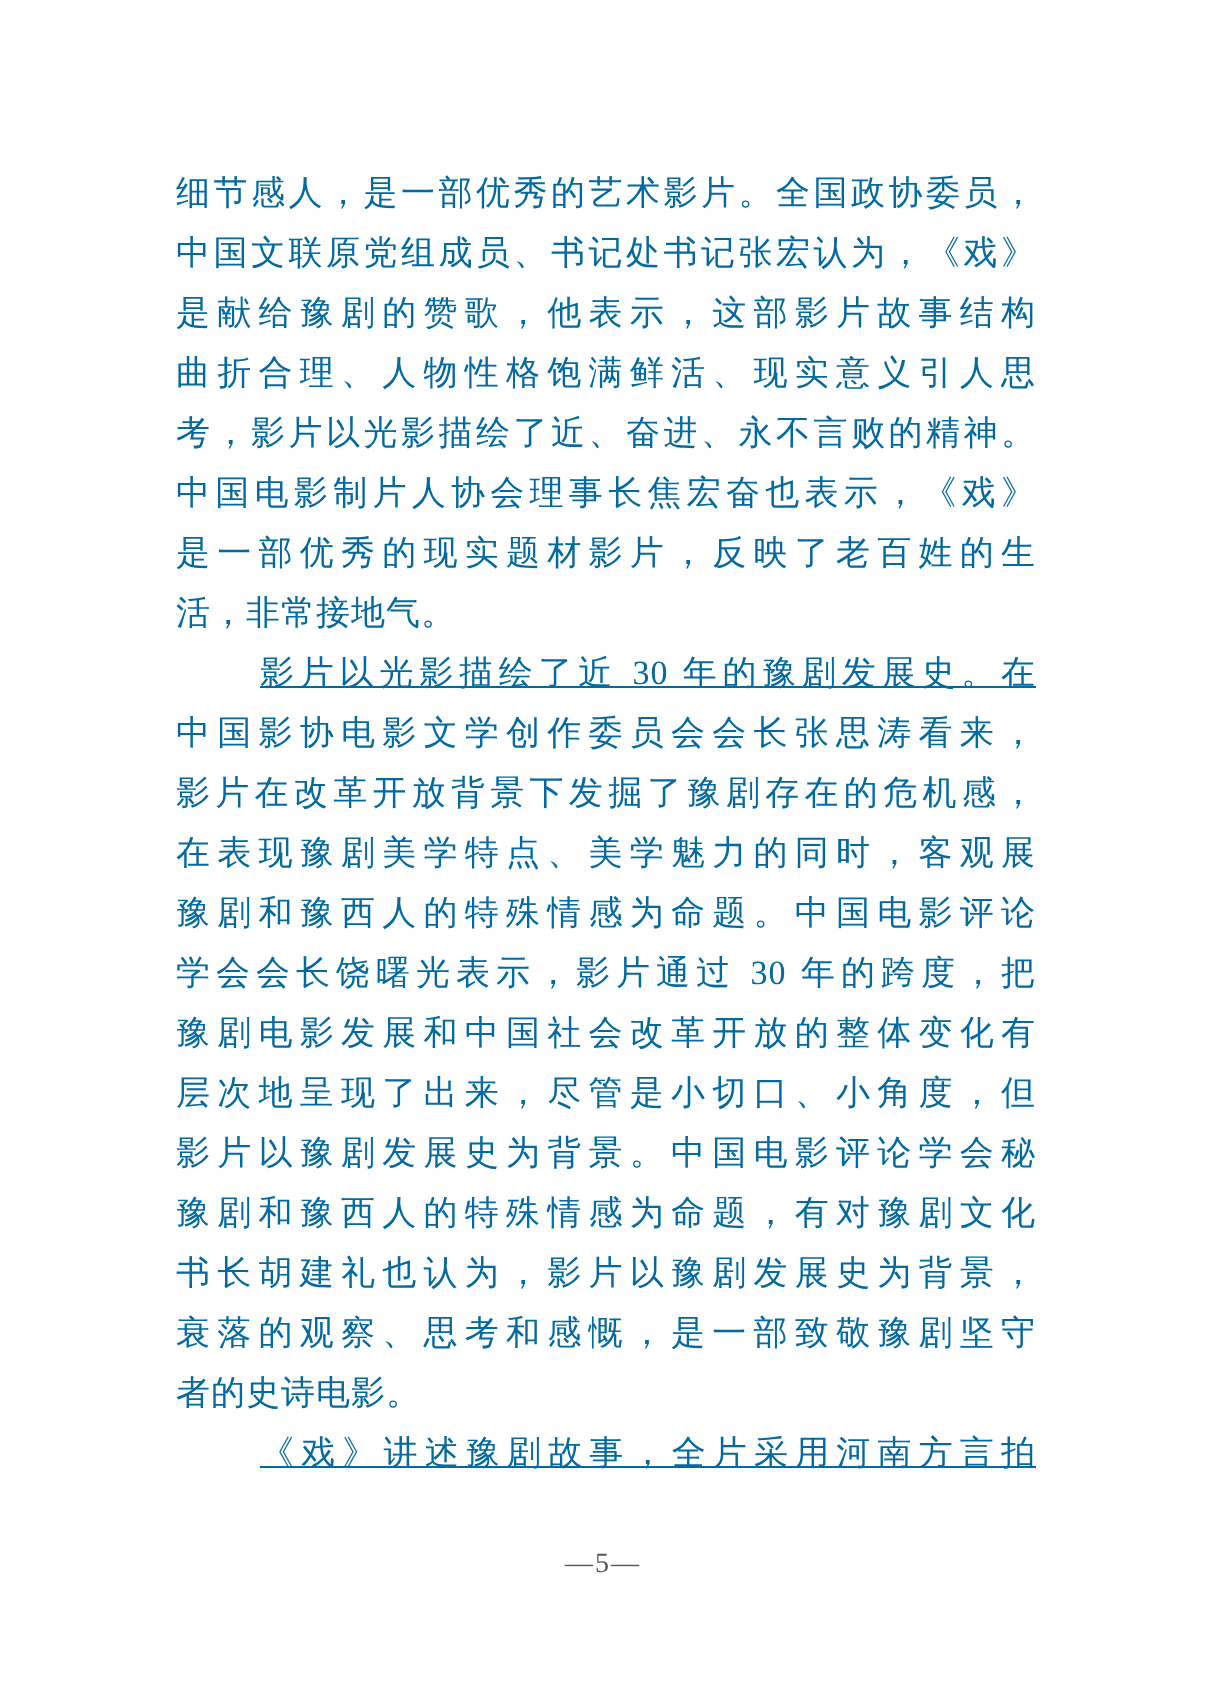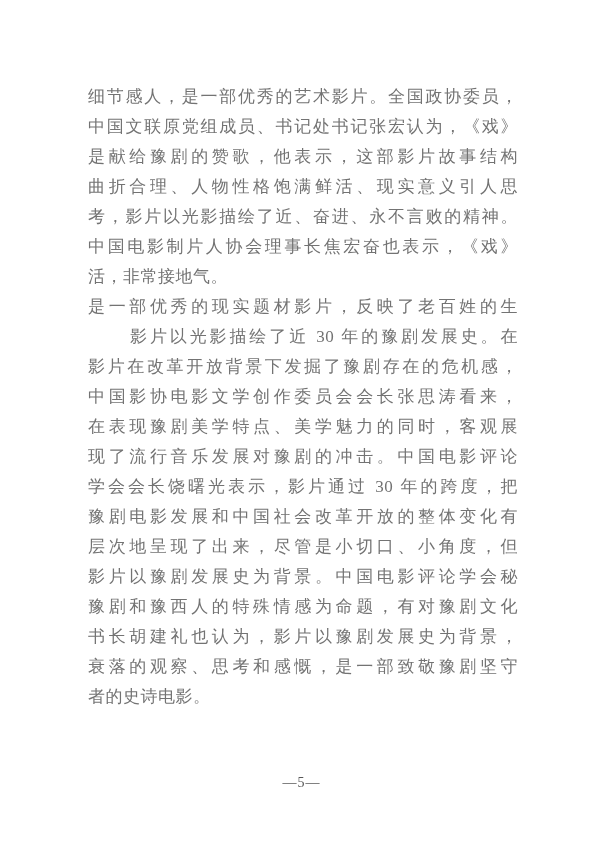--- a/index.html
+++ b/index.html
@@ -13,36 +13,37 @@
     height: 851px;
     background: #ffffff;
     overflow: hidden;
     font-family: "Liberation Serif", "DejaVu Serif", serif;
   }
   .text-block {
     position: absolute;
     left: 88px;
     top: 82px;
     width: 430px;
-    color: #737373;
+    color: #0369a1;
   }
   .paragraph {
     margin: 0;
   }
   .line {
     font-size: 17px;
     line-height: 30px;
     height: 30px;
     letter-spacing: 0.5px;
     text-align: justify;
     text-align-last: justify;
     overflow: hidden;
   }
   .line.indent {
     text-indent: 42px;
+    text-decoration: underline;
   }
   .line.last {
     text-align-last: left;
   }
   .footer {
     position: absolute;
     top: 773px;
     left: 0;
     width: 100%;
     text-align: center;
@@ -57,33 +58,36 @@
 
 <div class="page">
   <div class="text-block">
       <div class="paragraph">
         <div class="line">细节感人，是一部优秀的艺术影片。全国政协委员，</div>
         <div class="line">中国文联原党组成员、书记处书记张宏认为，《戏》</div>
         <div class="line">是献给豫剧的赞歌，他表示，这部影片故事结构</div>
         <div class="line">曲折合理、人物性格饱满鲜活、现实意义引人思</div>
         <div class="line">考，影片以光影描绘了近、奋进、永不言败的精神。</div>
         <div class="line">中国电影制片人协会理事长焦宏奋也表示，《戏》</div>
+        <div class="line">是一部优秀的现实题材影片，反映了老百姓的生</div>
         <div class="line last">活，非常接地气。</div>
-        <div class="line">是一部优秀的现实题材影片，反映了老百姓的生</div>
       </div>
       <div class="paragraph">
         <div class="line indent">影片以光影描绘了近 30 年的豫剧发展史。在</div>
+        <div class="line">中国影协电影文学创作委员会会长张思涛看来，</div>
         <div class="line">影片在改革开放背景下发掘了豫剧存在的危机感，</div>
-        <div class="line">中国影协电影文学创作委员会会长张思涛看来，</div>
         <div class="line">在表现豫剧美学特点、美学魅力的同时，客观展</div>
-        <div class="line">现了流行音乐发展对豫剧的冲击。中国电影评论</div>
+        <div class="line">豫剧和豫西人的特殊情感为命题。中国电影评论</div>
         <div class="line">学会会长饶曙光表示，影片通过 30 年的跨度，把</div>
         <div class="line">豫剧电影发展和中国社会改革开放的整体变化有</div>
         <div class="line">层次地呈现了出来，尽管是小切口、小角度，但</div>
         <div class="line">影片以豫剧发展史为背景。中国电影评论学会秘</div>
         <div class="line">豫剧和豫西人的特殊情感为命题，有对豫剧文化</div>
         <div class="line">书长胡建礼也认为，影片以豫剧发展史为背景，</div>
         <div class="line">衰落的观察、思考和感慨，是一部致敬豫剧坚守</div>
         <div class="line last">者的史诗电影。</div>
       </div>
+      <div class="paragraph">
+        <div class="line indent">《戏》讲述豫剧故事，全片采用河南方言拍</div>
+      </div>
     </div>
   <div class="footer">—5—</div>
 </div>
 
 </body></html>

